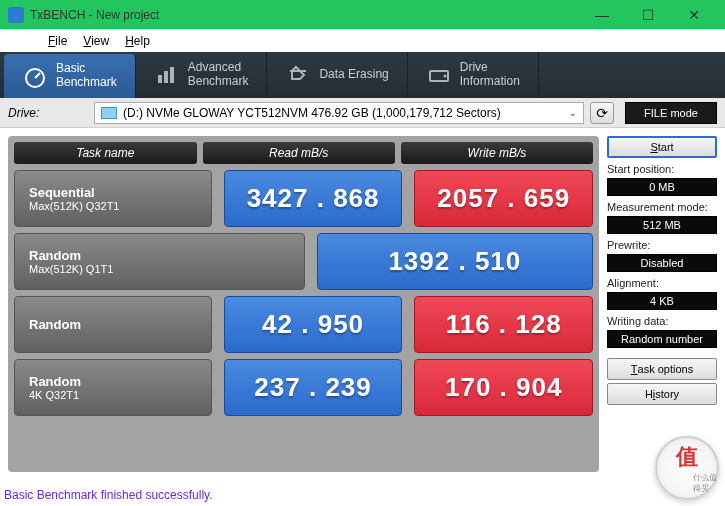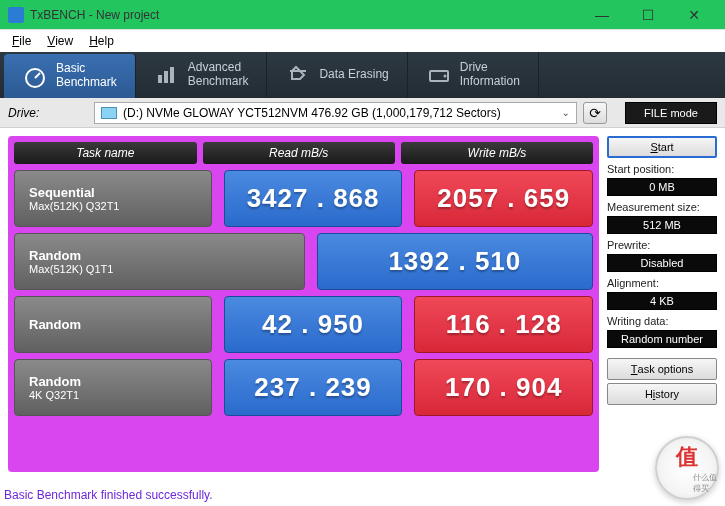--- a/index.html
+++ b/index.html
@@ -4,41 +4,41 @@
 <style>
 * { margin: 0; padding: 0; box-sizing: border-box; font-family: "Segoe UI", Tahoma, sans-serif; }
 body { width: 725px; height: 506px; background: #fff; overflow: hidden; position: relative; }
 
 .titlebar { height: 30px; display: flex; align-items: center; padding: 0 8px; background: #22c55e; border-bottom: 1px solid #e0e0e0; }
 .titlebar .app-icon { width: 16px; height: 16px; background: #2b7cd3; border-radius: 2px; margin-right: 6px; }
 .titlebar .title { font-size: 12px; color: #333; flex: 1; }
 .titlebar .win-btns { display: flex; }
 .titlebar .win-btn { width: 46px; height: 30px; display: flex; align-items: center; justify-content: center; font-size: 14px; color: #333; }
 
-.menubar { height: 22px; display: flex; align-items: center; padding: 0 4px; font-size: 12px; }
+.menubar { height: 22px; display: flex; align-items: center; padding: 0 4px; font-size: 12px; margin-left: 36px; }
 .menubar .menu-item { padding: 2px 8px; }
 .menubar .menu-item .ul { text-decoration: underline; }
 
 .tabbar { height: 46px; background: linear-gradient(#2d3942, #232c33); display: flex; align-items: stretch; }
 .tab { display: flex; align-items: center; gap: 8px; padding: 0 18px; border-right: 1px solid #1a2127; color: #c8d0d6; font-size: 12px; cursor: pointer; }
 .tab.active { background: linear-gradient(#3a6fb0, #2b5a94); color: #fff; border-radius: 4px 4px 0 0; margin: 2px 0 0 4px; }
 .tab .tab-icon { width: 26px; height: 26px; display: flex; align-items: center; justify-content: center; }
 .tab .tab-label { line-height: 1.15; }
 
 .drive-row { height: 30px; display: flex; align-items: center; padding: 3px 8px; gap: 6px; background: #e8e8e8; border-bottom: 1px solid #d0d0d0; }
 .drive-row .lbl { font-size: 12px; width: 80px; font-style: italic; }
 .drive-select { flex: 1; height: 22px; border: 1px solid #aaa; background: #fff; font-size: 12px; display: flex; align-items: center; padding: 0 6px; position: relative; }
 .drive-select .disk-icon { width: 16px; height: 12px; background: #8bd3f5; border: 1px solid #4a90b8; margin-right: 6px; }
 .drive-select .chev { position: absolute; right: 6px; font-size: 10px; color: #555; }
 .refresh-btn { width: 24px; height: 22px; border: 1px solid #999; background: linear-gradient(#f8f8f8,#ddd); border-radius: 3px; display: flex; align-items: center; justify-content: center; font-size: 14px; }
-.file-mode { width: 92px; height: 22px; background: #1a1a1a; color: #fff; font-size: 11px; display: flex; align-items: center; justify-content: center; border: 1px solid #000; margin-left: 12px; }
+.file-mode { width: 92px; height: 22px; background: #1a1a1a; color: #fff; font-size: 11px; display: flex; align-items: center; justify-content: center; border: 1px solid #000; margin-left: 5px; }
 
 .content { display: flex; padding: 8px; gap: 8px; height: 352px; }
 
-.bench-area { flex: 1; background: #d946ef; border-radius: 4px; padding: 6px; display: flex; flex-direction: column; gap: 6px; }
+.bench-area { flex: 1; background: #a3a3a3; border-radius: 4px; padding: 6px; display: flex; flex-direction: column; gap: 6px; }
 .bench-header { display: flex; gap: 6px; }
 .bench-header .hcell { flex: 1; background: linear-gradient(#3a3a3a,#1a1a1a); color: #fff; font-size: 12px; font-style: italic; text-align: center; padding: 4px 0; border-radius: 3px; }
 .bench-header .hcell:first-child { flex: 0.95; }
 
 .bench-row { display: flex; gap: 12px; height: 57px; }
 .task-cell { flex: 0.95; background: linear-gradient(#8a8a8a,#606060); border-radius: 4px; display: flex; flex-direction: column; justify-content: center; padding: 0 14px; color: #fff; border: 1px solid #555; }
 .task-cell .t1 { font-size: 13px; font-weight: 600; }
 .task-cell .t2 { font-size: 11px; }
 .val-cell { flex: 1; border-radius: 4px; display: flex; align-items: center; justify-content: center; font-size: 26px; font-weight: 700; color: #fff; letter-spacing: 1px; font-family: "Arial Black", Arial, sans-serif; }
 .val-read { background: linear-gradient(#4a8ae0,#2a6acc); border: 1px solid #1a4a9a; text-shadow: 0 2px 2px rgba(0,0,0,0.3); }
@@ -166,21 +166,21 @@
           <div class="val-cell val-read">237 . 239</div>
           <div class="val-cell val-write">170 . 904</div>
         </div>
       </div>
   </div>
 
   <div class="side">
     <div class="btn start"><span style="text-decoration:underline">S</span><span></span>tart</div>
     <div class="slabel">Start position:</div>
     <div class="blackbox">0 MB</div>
-    <div class="slabel">Measurement size:</div>
+    <div class="slabel">Measurement mode:</div>
     <div class="blackbox">512 MB</div>
     <div class="slabel">Prewrite:</div>
     <div class="blackbox">Disabled</div>
     <div class="slabel">Alignment:</div>
     <div class="blackbox">4 KB</div>
     <div class="slabel">Writing data:</div>
     <div class="blackbox">Random number</div>
     <div class="gap"></div>
     <div class="btn"><span style="text-decoration:underline">T</span>ask options</div>
     <div class="btn">H<span style="text-decoration:underline">i</span>story</div>

